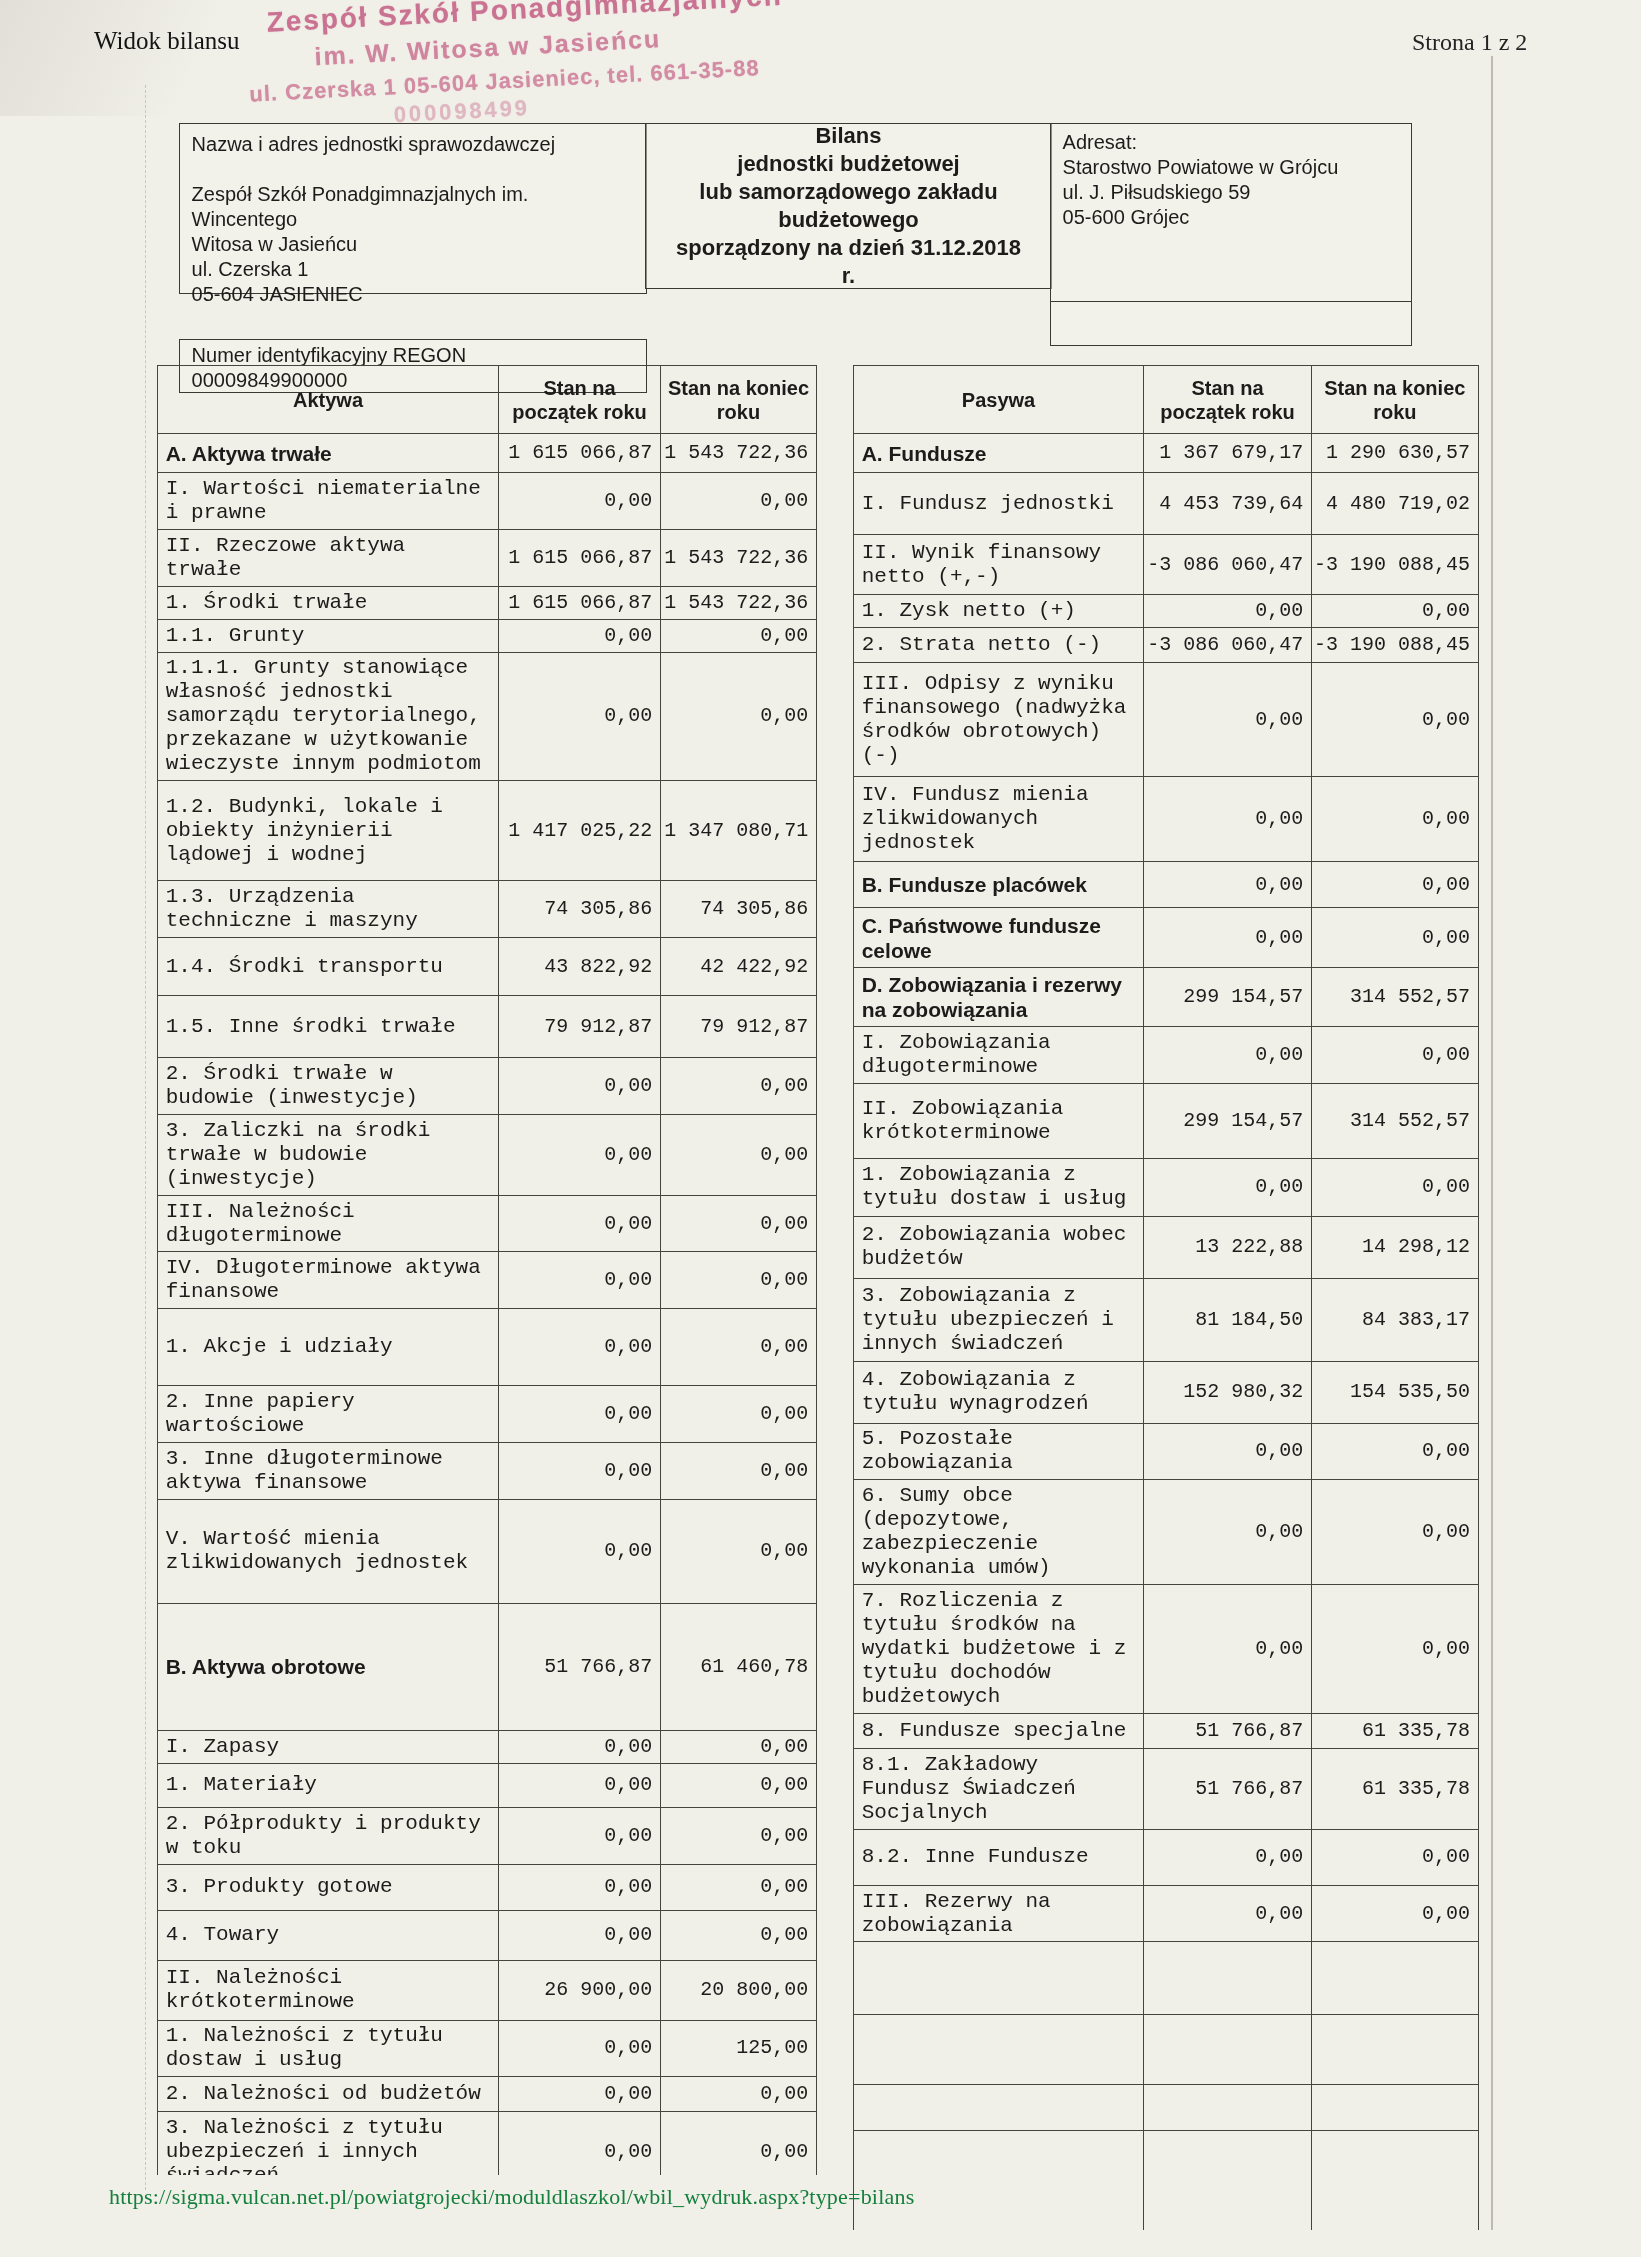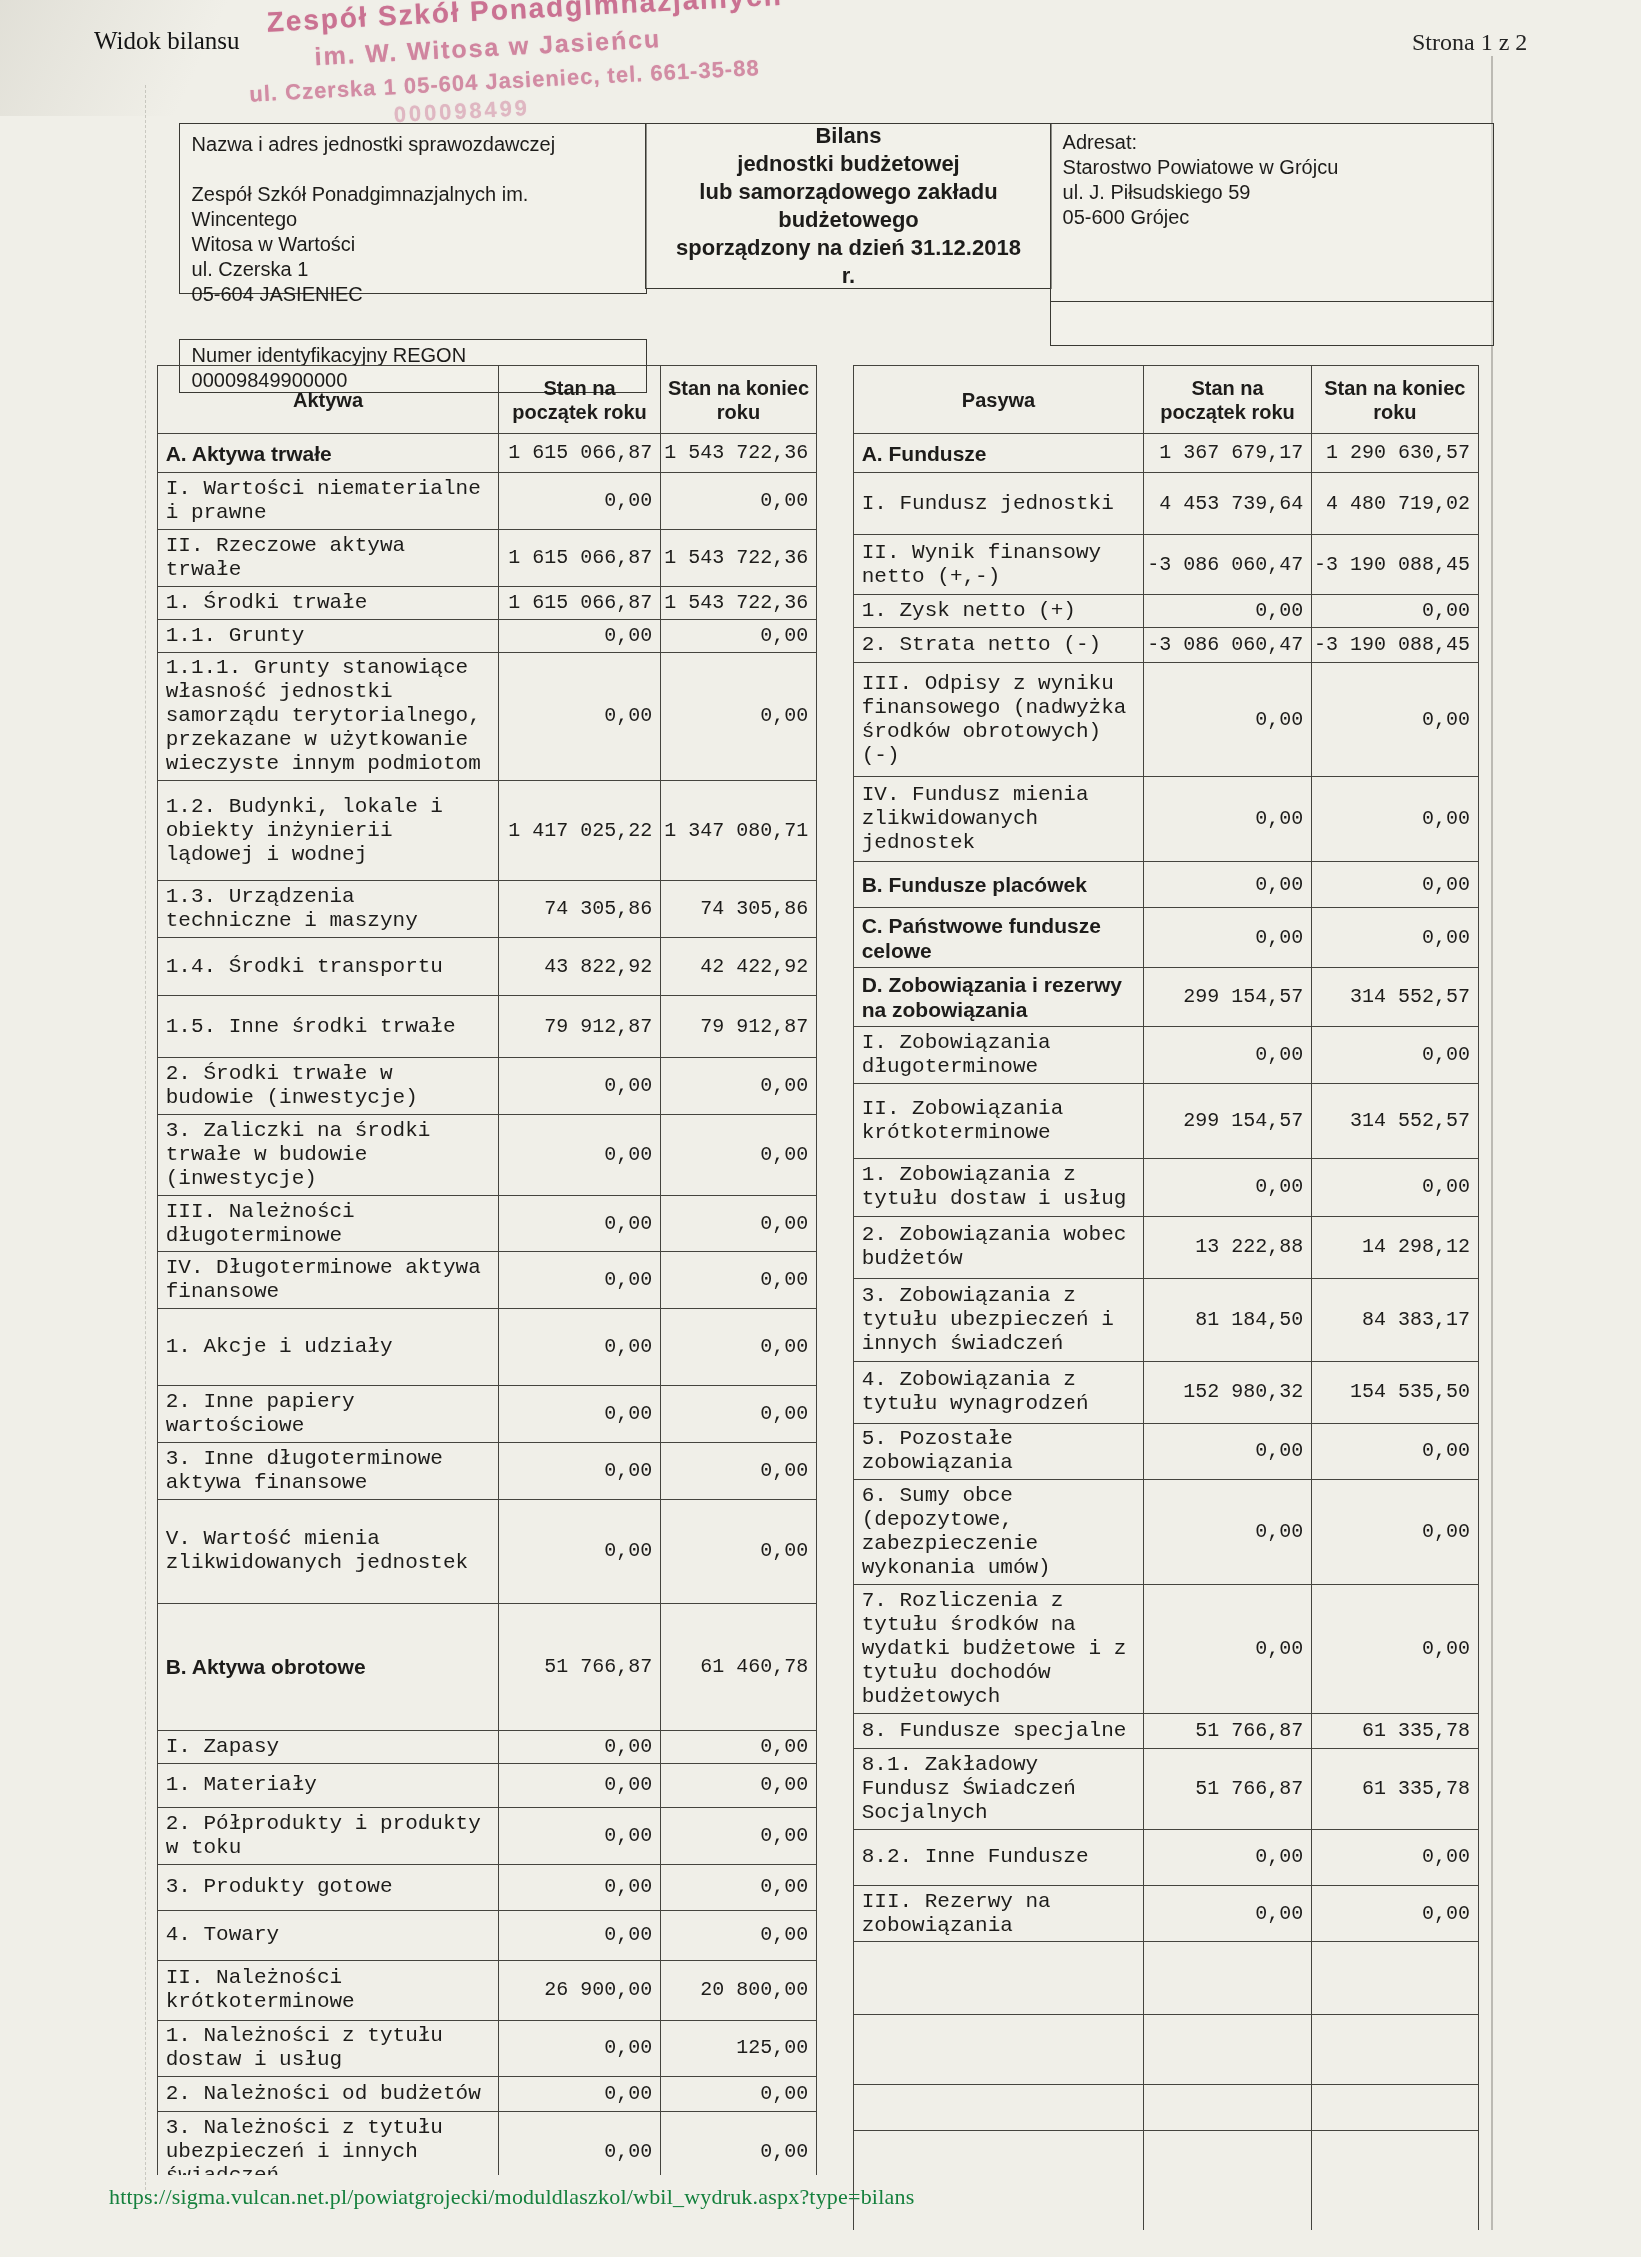--- a/index.html
+++ b/index.html
@@ -23,21 +23,21 @@
   .stamp .s3{font-size:22px;letter-spacing:1px;margin-left:3.9px;margin-top:7.7px;opacity:.8;}
   .stamp .s4{font-size:22px;letter-spacing:2.9px;margin-left:147px;margin-top:1.9px;opacity:.45;}
 
   
   .hbox{border:1.9px solid #3a3933;background:rgba(244,244,237,.45);font-size:20px;line-height:25px;}
   .box-sender{left:179px;top:123px;width:468px;height:171px;padding:7.7px 11.6px;box-sizing:border-box;}
   .box-regon{left:179px;top:292px;width:468px;height:54px;padding:2.9px 11.6px;box-sizing:border-box;margin-top:47px;}
   .box-title{left:645px;top:123px;width:407px;height:166px;box-sizing:border-box;
              display:flex;flex-direction:column;justify-content:center;text-align:center;
              font-weight:bold;font-size:22px;line-height:28px;}
-  .box-addr{left:1050px;top:123px;width:444px;height:223px;box-sizing:border-box;padding:0;}
+  .box-addr{left:1050px;top:123px;width:362px;height:223px;box-sizing:border-box;padding:0;}
   .box-addr .addr-top{height:178px;border-bottom:1.9px solid #3a3933;padding:5.8px 11.6px;box-sizing:border-box;}
   .box-addr .addr-bottom{height:42px;}
   .gapline{height:25px;}
 
   
   .tblwrap{overflow:hidden;}
   .wrap-aktywa{left:157px;top:365px;width:666px;height:1810px;}
   .wrap-pasywa{left:853px;top:365px;width:630px;height:1865px;}
   table.sheet{border-collapse:collapse;table-layout:fixed;background:transparent;}
   table.sheet th,table.sheet td{border:1.9px solid #45443e;vertical-align:middle;
@@ -71,21 +71,21 @@
     <div class="s1">Zespół Szkół Ponadgimnazjalnych</div>
     <div class="s2">im. W. Witosa w Jasieńcu</div>
     <div class="s3">ul. Czerska 1 05-604 Jasieniec, tel. 661-35-88</div>
     <div class="s4">000098499</div>
   </div>
 
   <div class="abs hbox box-sender">
     <div>Nazwa i adres jednostki sprawozdawczej</div>
     <div class="gapline"></div>
     <div>Zespół Szkół Ponadgimnazjalnych im. Wincentego</div>
-    <div>Witosa w Wartości</div>
+    <div>Witosa w Jasieńcu</div>
     <div>ul. Czerska 1</div>
     <div>05-604 JASIENIEC</div>
   </div>
 
   <div class="abs hbox box-regon">
     <div>Numer identyfikacyjny REGON</div>
     <div>00009849900000</div>
   </div>
 
   <div class="abs hbox box-title">

